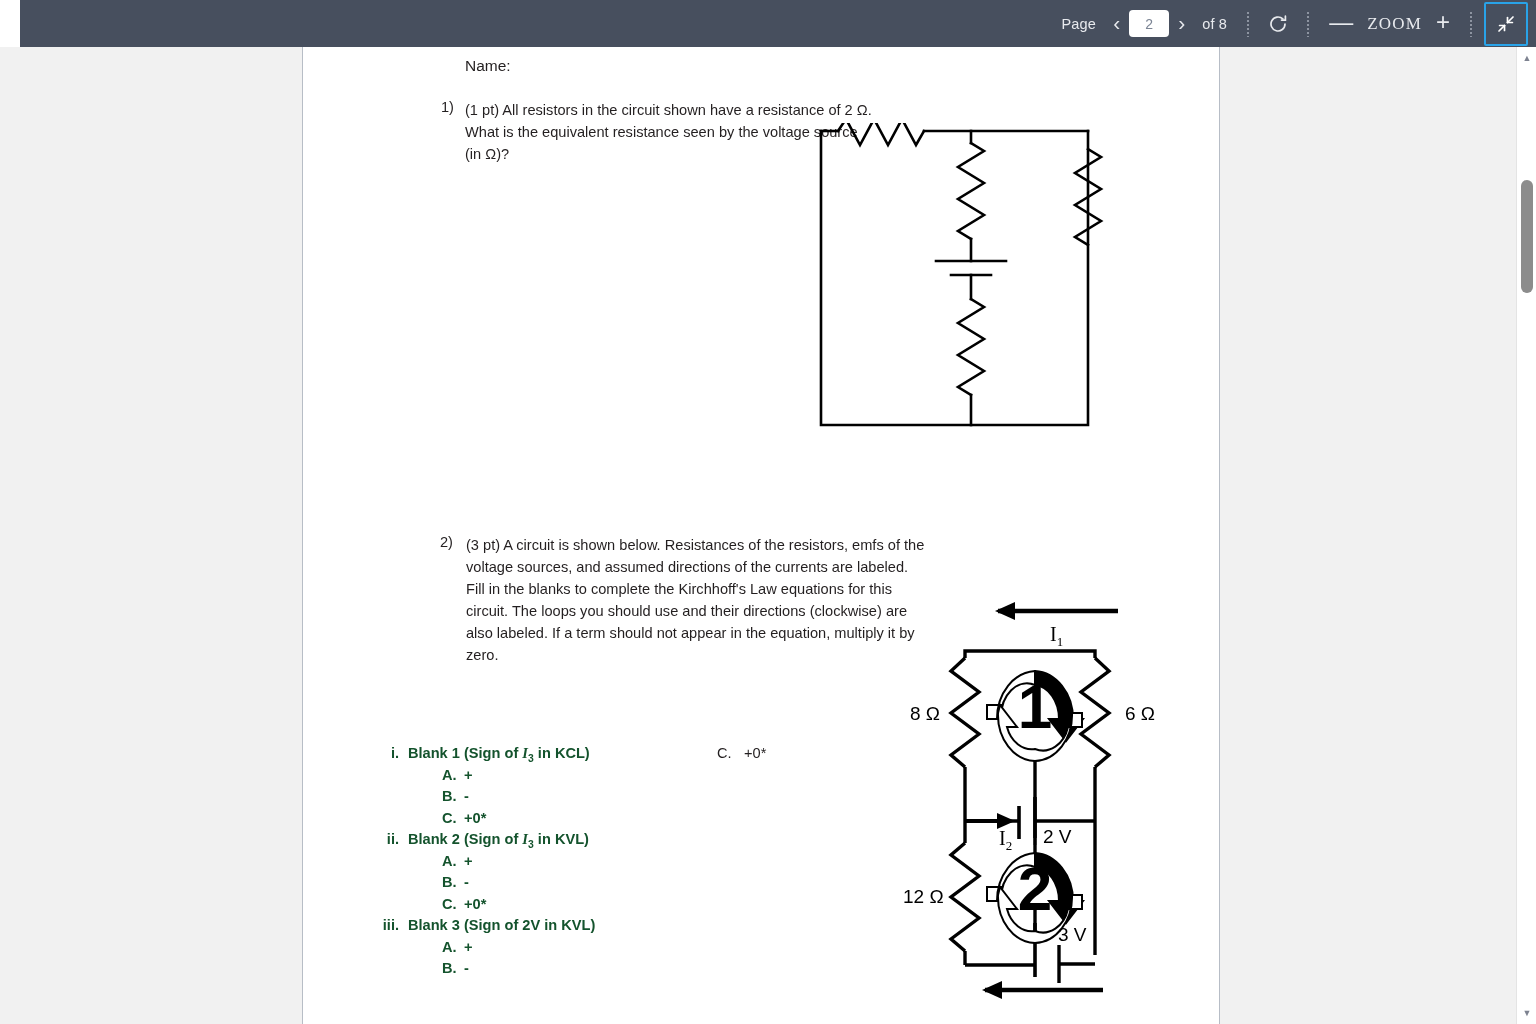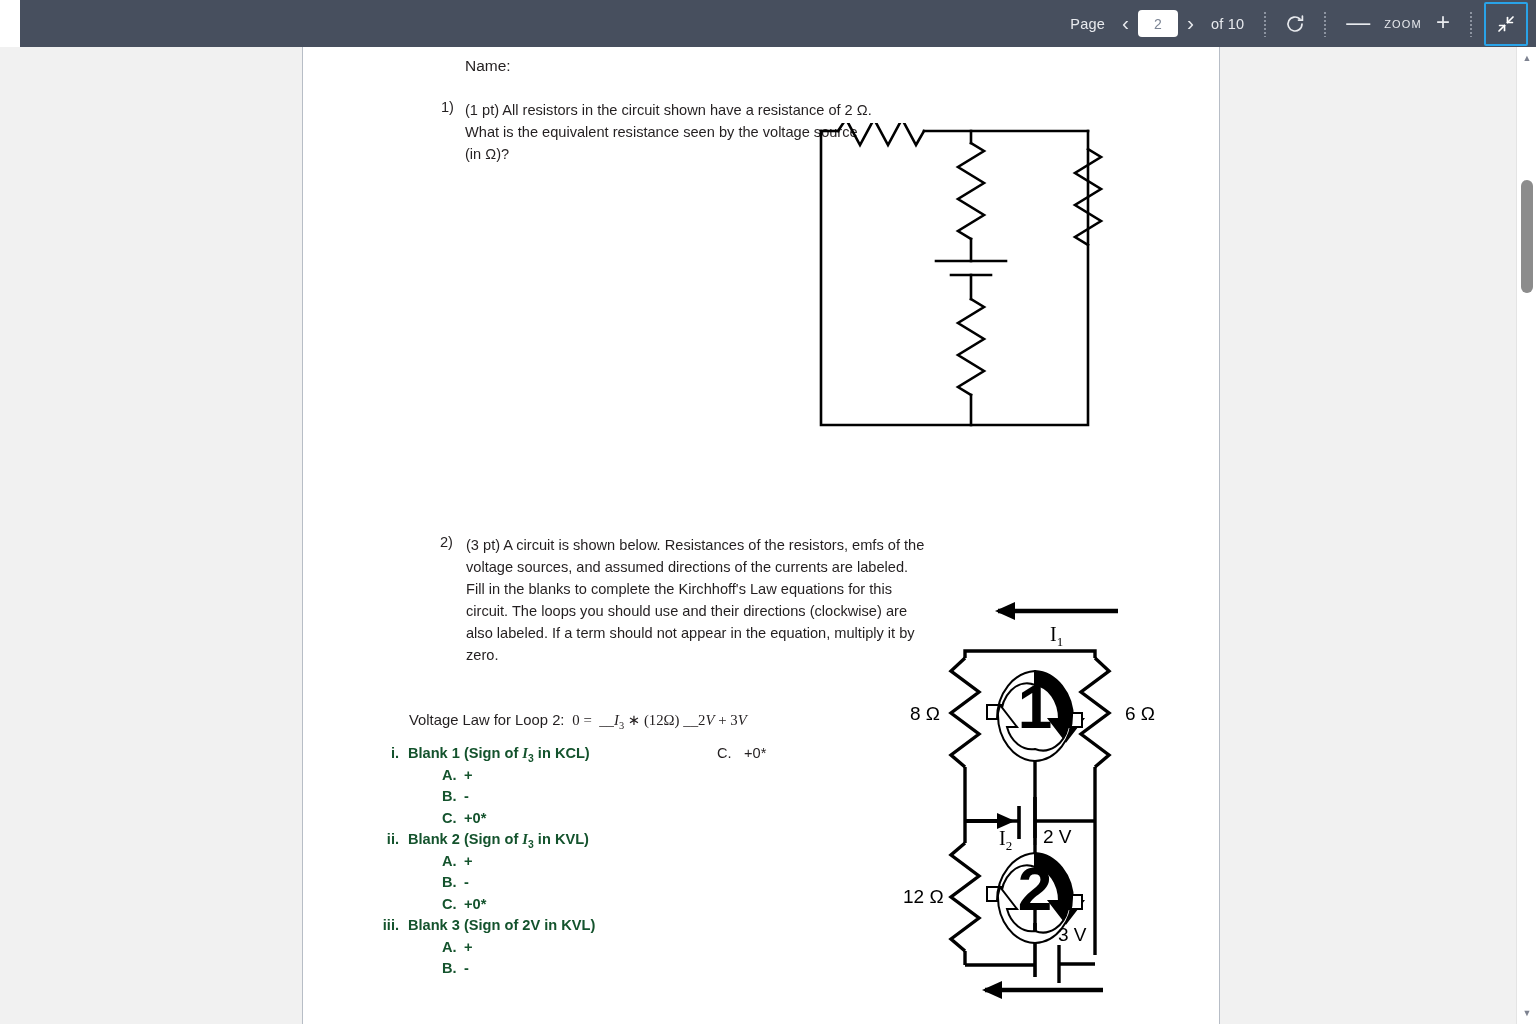--- a/index.html
+++ b/index.html
@@ -42,22 +42,22 @@
     color: #7b8494; font-size: 14px; text-align: center;
     font-family: "Liberation Sans", sans-serif;
     outline: none;
   }
   .tb-icon-btn {
     width: 34px; height: 34px;
     display: flex; align-items: center; justify-content: center;
     cursor: pointer; color: #e8eaee;
   }
   .tb-zoom-word {
-    color: #e8eaee; font-size: 11px; letter-spacing: 1.2px;
-    padding: 0 6px; text-transform: uppercase;
+    color: #e8eaee; font-size: 17px; letter-spacing: 1.2px;
+    padding: 0 6px; text-transform: uppercase; font-family: Liberation Serif, serif;
   }
   .tb-plusminus {
     color: #e8eaee; font-size: 24px; font-weight: 300; line-height: 1;
     padding: 0 8px 3px 8px; cursor: pointer; user-select: none;
   }
   .fullscreen-btn {
     width: 44px; height: 44px;
     border: 2px solid #29a3e8; border-radius: 2px;
     display: flex; align-items: center; justify-content: center;
     cursor: pointer; margin-right: 2px;
@@ -155,21 +155,21 @@
 </head>
 <body>
 
 <div class="toolbar">
 
   <div class="tb-group">
     <span class="tb-label">Page</span>
     <span class="tb-arrow">‹</span>
     <input class="page-input" readonly="" value="2" style="">
     <span class="tb-arrow">›</span>
-    <span class="tb-label">of 10</span>
+    <span class="tb-label">of 8</span>
   </div>
 
   <div class="tb-sep"></div>
 
   <div class="tb-icon-btn">
     <svg width="22" height="22" viewBox="0 0 22 22" fill="none" stroke="#e8eaee" stroke-width="1.7" stroke-linecap="round">
       <path d="M18 11a7 7 0 1 1-2.2-5.1"></path>
       <polyline points="18.4,3.2 18.4,7.1 14.5,7.1"></polyline>
     </svg>
   </div>
@@ -241,26 +241,20 @@
             <path d="M272,26 L285,34 L259,50 L285,66 L259,82 L285,98 L259,114 L272,122"></path>
           </g>
         </svg>
       </div>
 
 
       <div class="q-num" style="left:137px; top:471px;">2)</div>
       <div class="q-body" style="left:163px; top:471px; width:460px;">(3 pt) A circuit is shown below. Resistances of the resistors, emfs of the voltage sources, and assumed directions of the currents are labeled. Fill in the blanks to complete the Kirchhoff's Law equations for this circuit. The loops you should use and their directions (clockwise) are also labeled. If a term should not appear in the equation, multiply it by zero.</div>
 
 
-      <div class="eq" style="left:106px; top:648px;">
-        <span>Voltage Law for Loop 2:</span>
-        <span class="mathrm">
-          &nbsp;0 =&nbsp; __<i>I</i><sub>3</sub> ∗ (12Ω) __2<i>V</i> + 3<i>V</i>
-        </span>
-      </div>
 
       <div class="mc-list" style="left:62px; top:682px;">
 
         <div class="mc-row mc-head">
           <span class="mc-rn">i.</span><span>Blank 1 (Sign of <i>I</i><sub>3</sub> in KCL)</span>
         </div>
         <div class="mc-row mc-opt">
           <span class="ol">A.</span><span>+</span>
         </div>
         <div class="mc-row mc-opt">

